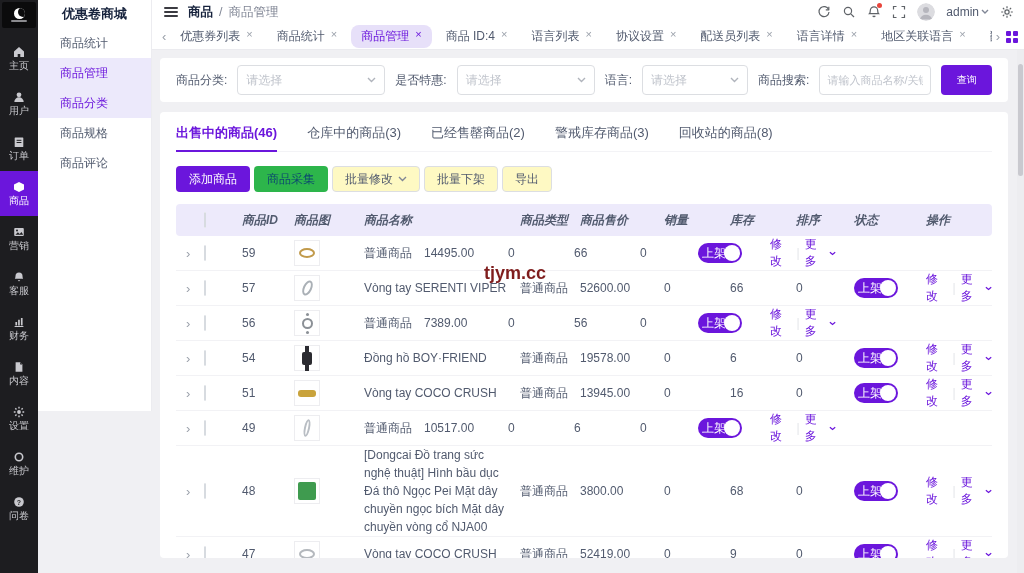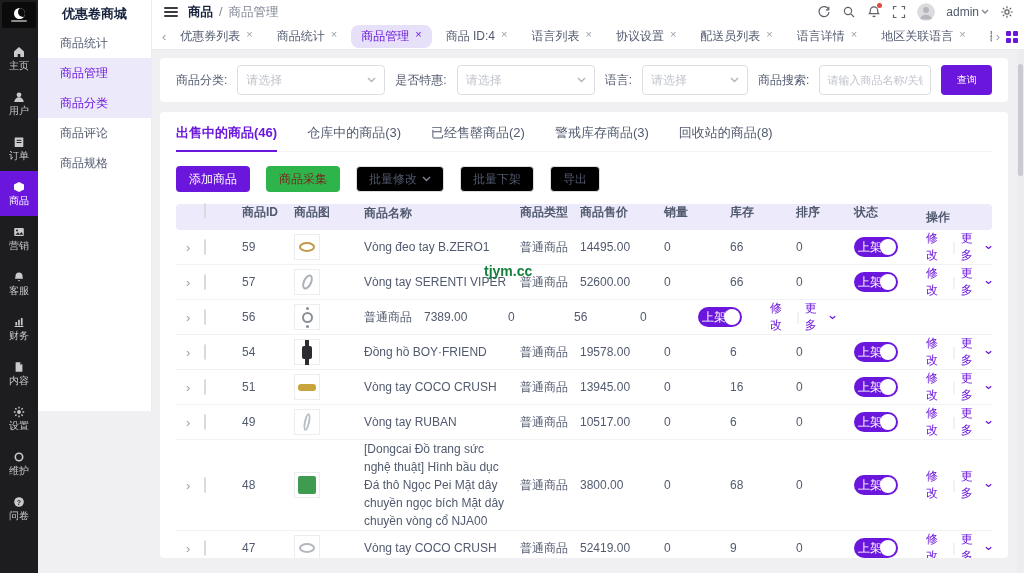--- a/index.html
+++ b/index.html
@@ -63,30 +63,30 @@
   .w150 { width:148px; } .w140 { width:138px; } .w110 { width:106px; }
   .search-input { width:112px; height:30px; border:1px solid #dcdee2; border-radius:4px; font-size:11px; padding:0 7px; color:#515a6e; font-family:inherit; }
   .search-input::placeholder { color:#c0c4cc; }
   .btn { border:none; border-radius:4px; font-size:10px; cursor:pointer; font-family:Liberation Sans, sans-serif; }
   .btn-query { width:52px; height:30px; background:#6b16dc; color:#fff; }
 
   .main-card { margin:10px 16px 0 8px; width:848px; height:446px; padding:12px 16px; overflow:hidden; }
   .status-tabs { display:flex; gap:30px; font-size:13px; padding-bottom:10px; border-bottom:1px solid #f3f3f6; }
   .stab { color:#515a6e; cursor:pointer; position:relative; padding-bottom:8px; margin-bottom:-11px; }
   .stab.active { color:#6b16dc; font-weight:bold; border-bottom:2px solid #6b16dc; }
-  .actions { display:flex; gap:16px; margin-top:14px;align-items:center; }
+  .actions { display:flex; gap:4px; margin-top:14px;align-items:center; }
   .abtn { height:26px; padding:0 12px; display:flex; align-items:center; gap:5px; font-size:12px; border-radius:4px; cursor:pointer; border:1px solid transparent; }
   .abtn.purple { background:#6b16dc; color:#fff; }
-  .abtn.green { background:#2db54b; color:#7f1d1d; }
-  .abtn.plain { background:#000000; color:#515a6e; border-color:#dcdee2; }
+  .abtn.green { background:#2db54b; color:#0c4a6e; }
+  .abtn.plain { background:#fef9c3; color:#515a6e; border-color:#dcdee2; }
   .abtn svg { width:9px; height:6px; stroke:#808695; fill:none; stroke-width:1.4; }
 
   
   .table { margin-top:12px; font-size:12px; }
-  .thead { display:flex; background:#edeafb; border-radius:4px; height:26px; font-weight:bold; color:#515a6e; }
+  .thead { display:flex; align-items:center; background:#edeafb; border-radius:4px; height:32px; font-weight:bold; color:#515a6e;font-style:italic; }
   .trow { display:flex; align-items:center; min-height:32px; border-bottom:1px solid #f2f2f5; color:#515a6e; }
   .cell { flex:0 0 auto; padding-left:4px; }
   .c-exp { width:24px; padding-left:10px; color:#9aa0aa; font-size:13px; cursor:pointer; }
   .c-cb { width:30px; }
   .c-id { width:60px; padding-left:12px; }
   .c-img { width:70px; }
   .c-name { width:156px; line-height:1.5; padding-right:8px; }
   .c-type { width:60px; }
   .c-price { width:80px; }
   .c-sales { width:66px; padding-left:8px; }
@@ -108,21 +108,21 @@
   .toggle .t-label { color:#fff; font-size:12px; padding-left:4px;font-family:Liberation Mono, monospace; }
   .toggle .knob { position:absolute; right:2px; top:2px; width:16px; height:16px; background:#fff; border-radius:50%; }
   .oplink { color:#6b16dc; cursor:pointer; display:flex; align-items:center; gap:3px; }
   .oplink svg { width:8px; height:5px; stroke:#6b16dc; fill:none; stroke-width:1.4; }
   .opdiv { color:#e4e6ea; }
 
   
   .sb-track { position:absolute; right:0; top:50px; width:7px; height:523px; background:#ededf0; }
   .sb-thumb { position:absolute; right:1px; top:14px; width:5px; height:112px; background:#c9c9cf; border-radius:3px; cursor:pointer; }
 
-  .watermark { position:absolute; left:484px; top:263px; font-size:14px; font-weight:bold; color:#15803d; z-index:9; }
+  .watermark { position:absolute; left:484px; top:263px; font-size:18px; font-weight:bold; color:#7f1d1d; z-index:9; }
 </style>
 </head>
 <body>
 
 <div class="rail">
   <div class="logo">
     <span class="logo-moon"></span>
     <span class="logo-bar"></span>
   </div>
   <div class="rail-menu">
@@ -228,22 +228,22 @@
   </div>
     </div>
 </div>
 
 <div class="sidebar">
   <div class="brand">优惠卷商城</div>
   <div id="submenu">
       <div class="submenu-item">商品统计</div>
       <div class="submenu-item hl">商品管理</div>
       <div class="submenu-item hl">商品分类</div>
+      <div class="submenu-item">商品规格</div>
       <div class="submenu-item">商品评论</div>
-      <div class="submenu-item">商品规格</div>
     </div>
 </div>
 
 <div class="tophead">
   <div class="burger">
       <i></i>
       <i></i>
       <i></i>
     </div>
   <div class="crumb">
@@ -419,21 +419,20 @@
       <div id="tbody">
           <div class="trow">
     <span class="cell c-exp">›</span>
     <span class="cell c-cb"><span class="cb"></span></span>
     <span class="cell c-id">59</span>
     <span class="cell c-img">
               <span class="thumb k-ring" style="--c: #c19a4b;">
                 <i></i>
               </span>
             </span>
-    <span class="cell c-name">Vòng đeo tay B.ZERO1</span>
     <span class="cell c-type">普通商品</span>
     <span class="cell c-price">14495.00</span>
     <span class="cell c-sales">0</span>
     <span class="cell c-stock">66</span>
     <span class="cell c-sort">0</span>
     <span class="cell c-status">
               <span class="toggle">
                 <span class="t-label">上架</span>
                 <span class="knob"></span>
               </span>
@@ -578,21 +577,20 @@
   </div>
           <div class="trow">
     <span class="cell c-exp">›</span>
     <span class="cell c-cb"><span class="cb"></span></span>
     <span class="cell c-id">49</span>
     <span class="cell c-img">
               <span class="thumb k-ribbon" style="--c: #b9bec4;">
                 <i></i>
               </span>
             </span>
-    <span class="cell c-name">Vòng tay RUBAN</span>
     <span class="cell c-type">普通商品</span>
     <span class="cell c-price">10517.00</span>
     <span class="cell c-sales">0</span>
     <span class="cell c-stock">6</span>
     <span class="cell c-sort">0</span>
     <span class="cell c-status">
               <span class="toggle">
                 <span class="t-label">上架</span>
                 <span class="knob"></span>
               </span>

